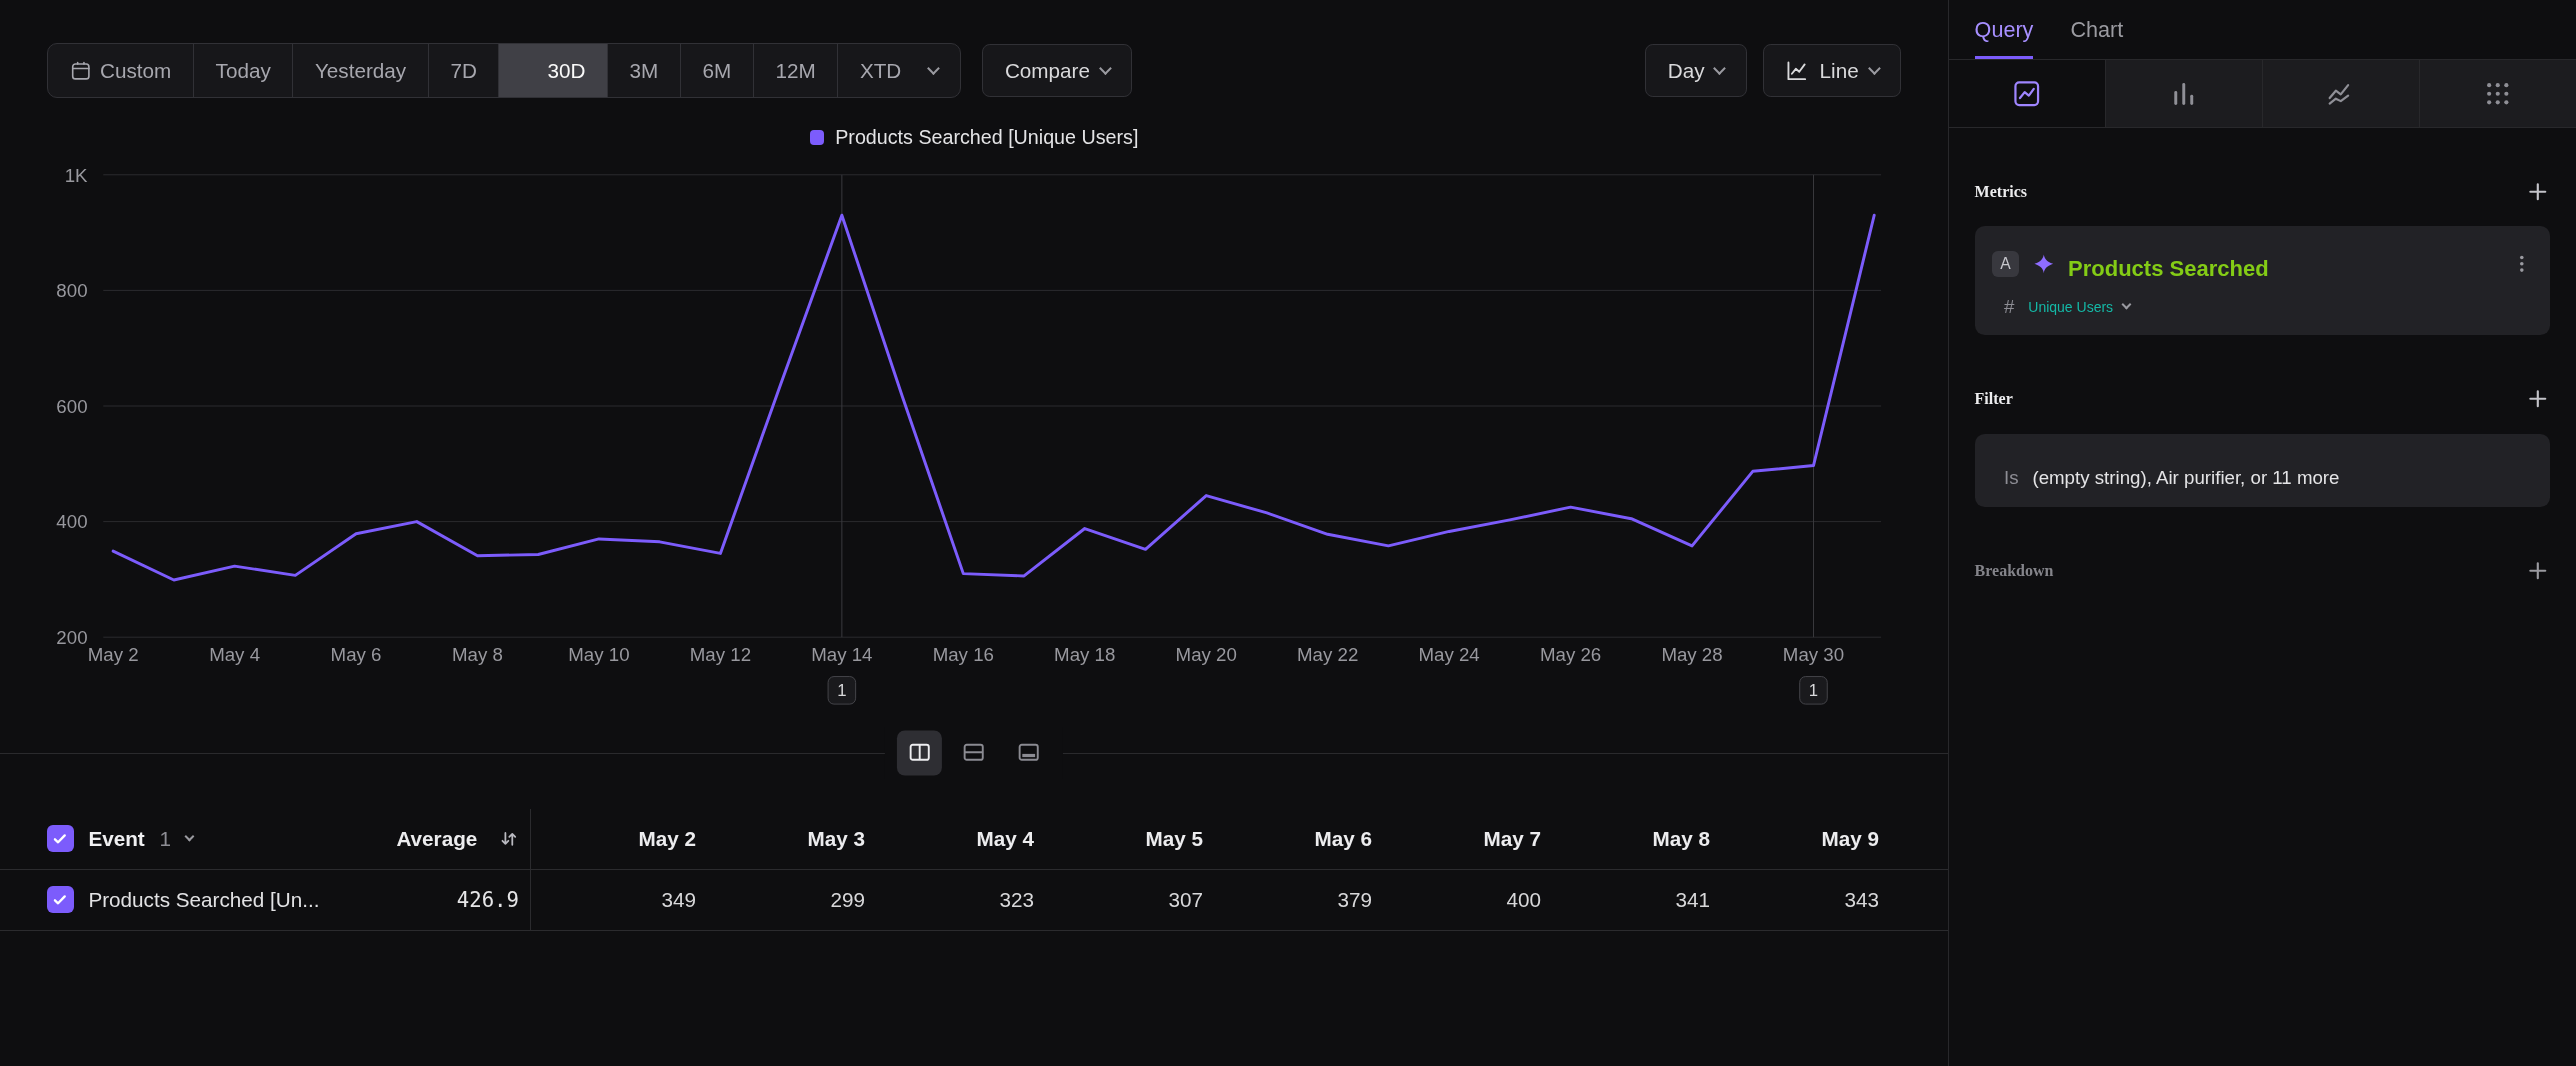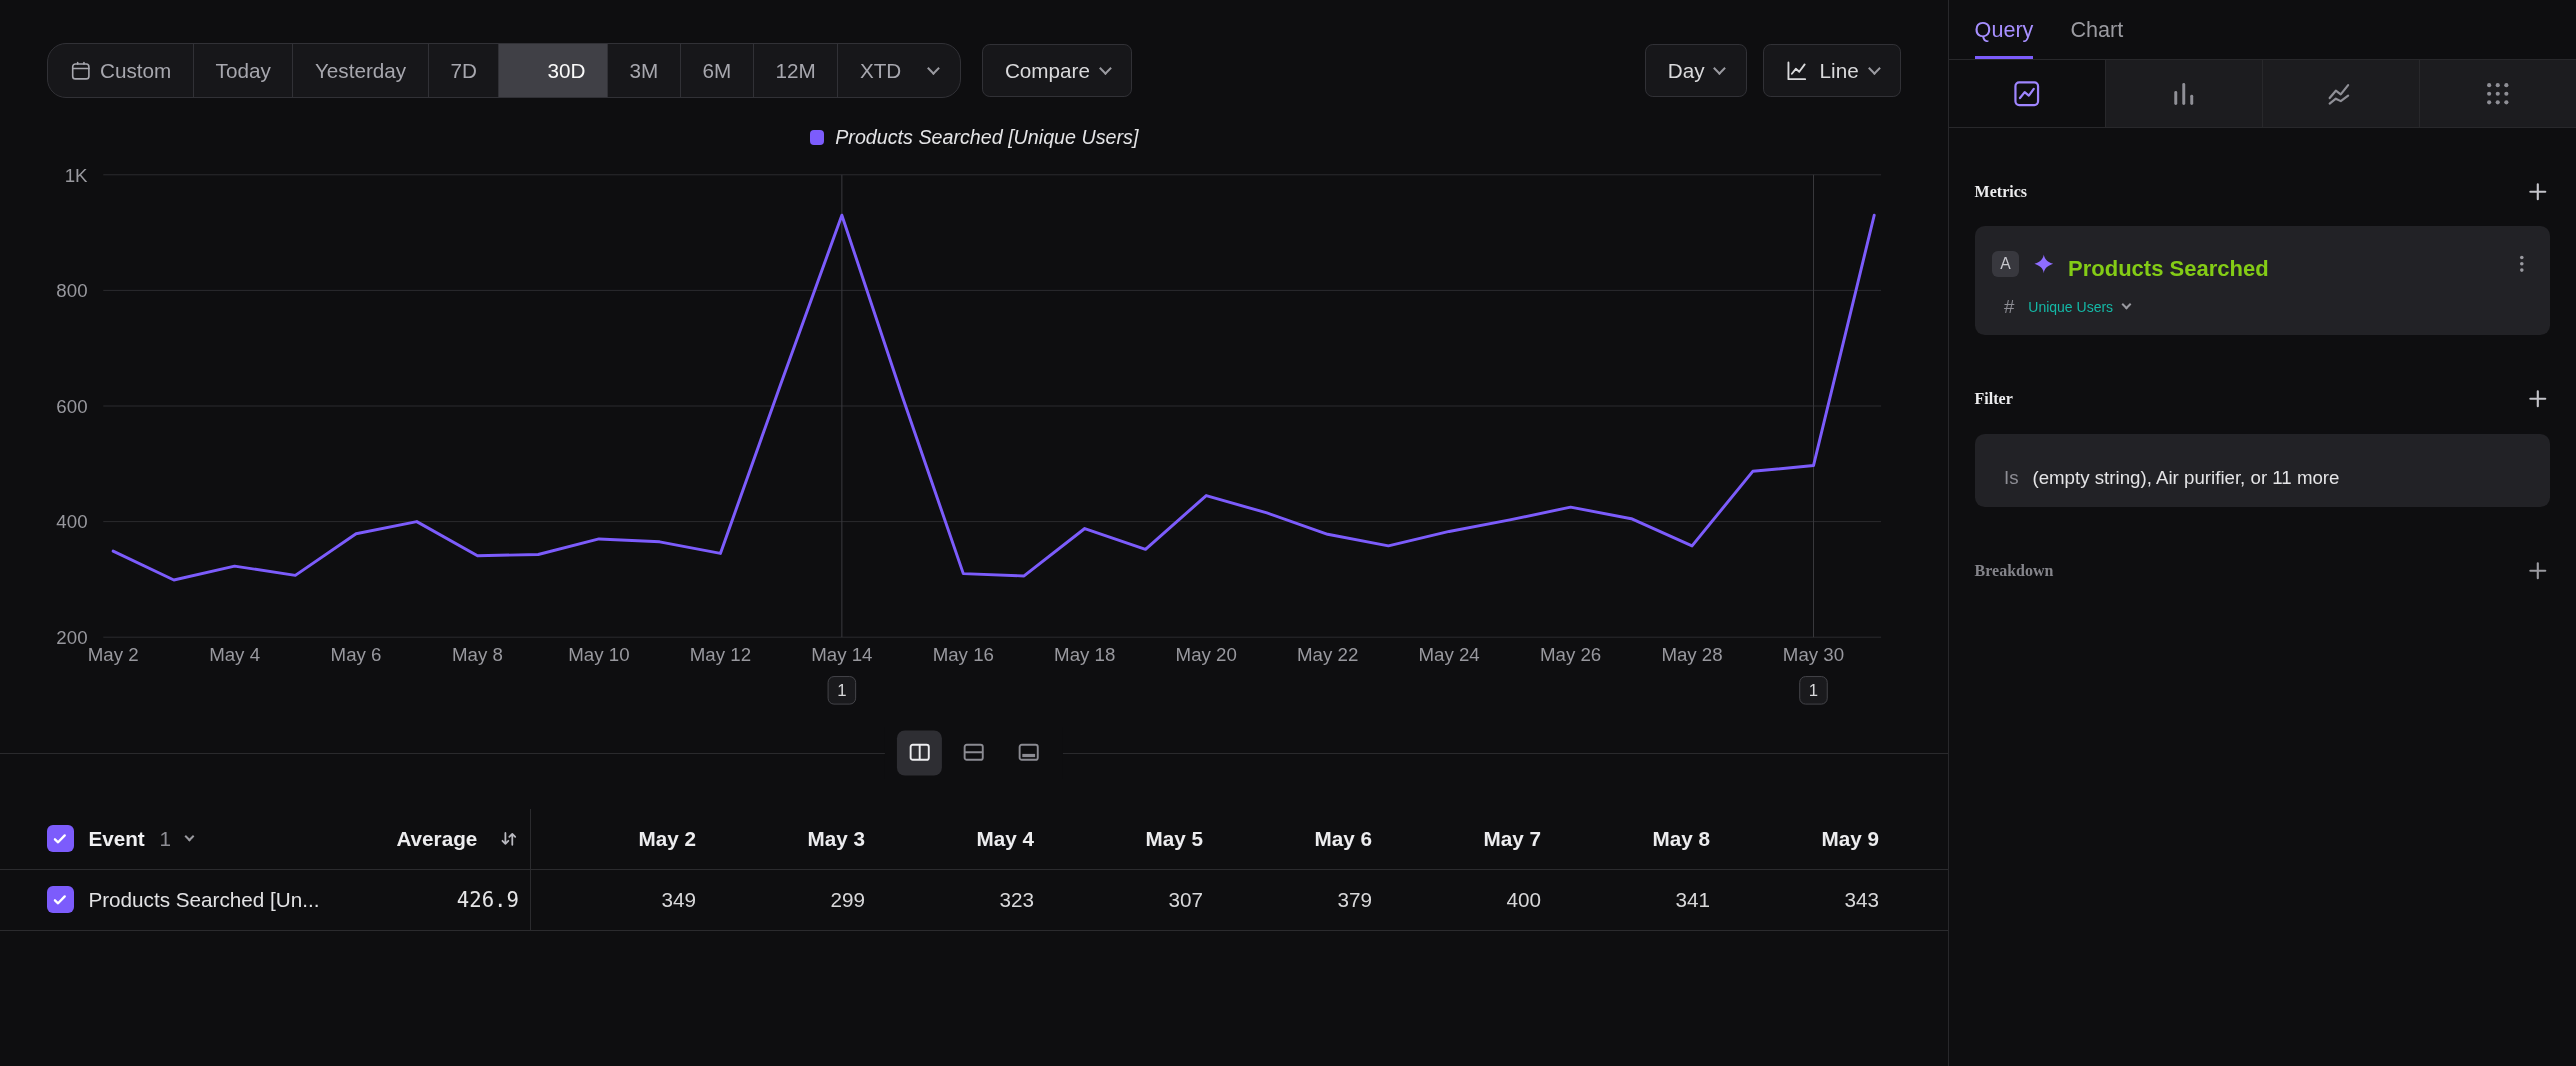--- a/index.html
+++ b/index.html
@@ -7,37 +7,37 @@
   body {
     background:#0e0e10; color:#e8e8ea;
     font-family:"Liberation Sans", sans-serif;
     overflow:hidden; display:flex;
   }
   .main { flex:0 0 1948px; width:1948px; display:flex; flex-direction:column; }
   .sidebar { flex:1; border-left:1px solid #28282b; background:#0e0e10; }
 
   
   .toolbar { display:flex; align-items:center; margin:43px 47px 0 47px; }
-  .range-group { display:flex; border:1px solid #313136; border-radius:19px; overflow:hidden; background:#17171a; }
+  .range-group { display:flex; border:1px solid #313136; border-radius:10px; overflow:hidden; background:#17171a; }
   .seg { display:flex; align-items:center; gap:8.9px; padding:0 21.6px; height:53px; font-size:20.7px;
          color:#a7a7ae; background:transparent; border:none; border-right:1px solid #313136;
          font-family:inherit; cursor:pointer; white-space:nowrap; }
   .seg:last-child { border-right:none;gap:28px; }
   .seg.active { background:#404046; color:#fafafa;padding-left:48px; }
   .btn { display:flex; align-items:center; gap:10.8px; height:53px; padding:0 21.6px;
          border:1px solid #313136; border-radius:7.9px; background:#17171a; color:#d9d9db;
          font-size:20.7px; font-family:inherit; cursor:pointer; white-space:nowrap; }
   .compare { margin-left:21.6px; }
   .toolbar-right { margin-left:auto; display:flex; gap:15.7px; }
   .chev { width:8.9px; height:8.9px; border-right:2px solid #9a9aa0; border-bottom:2px solid #9a9aa0;
           transform:rotate(45deg); display:inline-block; margin-top:-4.9px; }
   .chev.sm { width:6.9px; height:6.9px; }
 
   
-  .legend-row { display:flex; justify-content:center; align-items:center; gap:10.8px; margin-top:25.6px; height:27.6px;font-style:italic; }
+  .legend-row { display:flex; justify-content:center; align-items:center; gap:10.8px; margin-top:25.6px; height:27.6px; }
   .legend-swatch { width:14.8px; height:14.8px; border-radius:3.9px; background:var(--accent,#7c5cfc); }
   .legend-label { font-size:19.7px; color:#e4e4e6; }
   #chart-svg { display:block; width:1948px; height:571px; }
 
   
   .toggle-row { position:relative; height:53px; margin-top:3.9px; }
   .toggle-row .hr { position:absolute; left:0; right:0; top:50%; border-top:1px solid #2a2a2d; }
   .toggle-group { position:absolute; left:50%; top:50%; transform:translate(-50%,-50%);
                   display:flex; gap:9.8px; background:#0e0e10; padding:3px 11.8px; }
   .toggle-btn { width:45px; height:45px; border-radius:7.9px; display:flex; align-items:center; justify-content:center;

